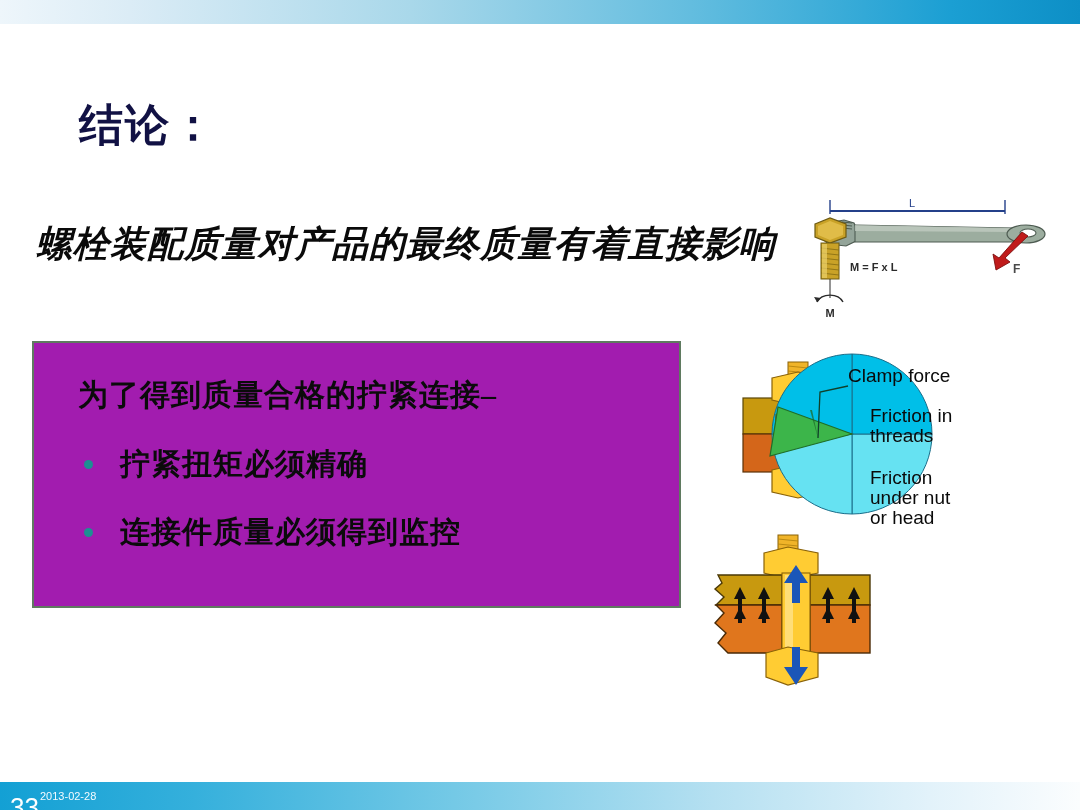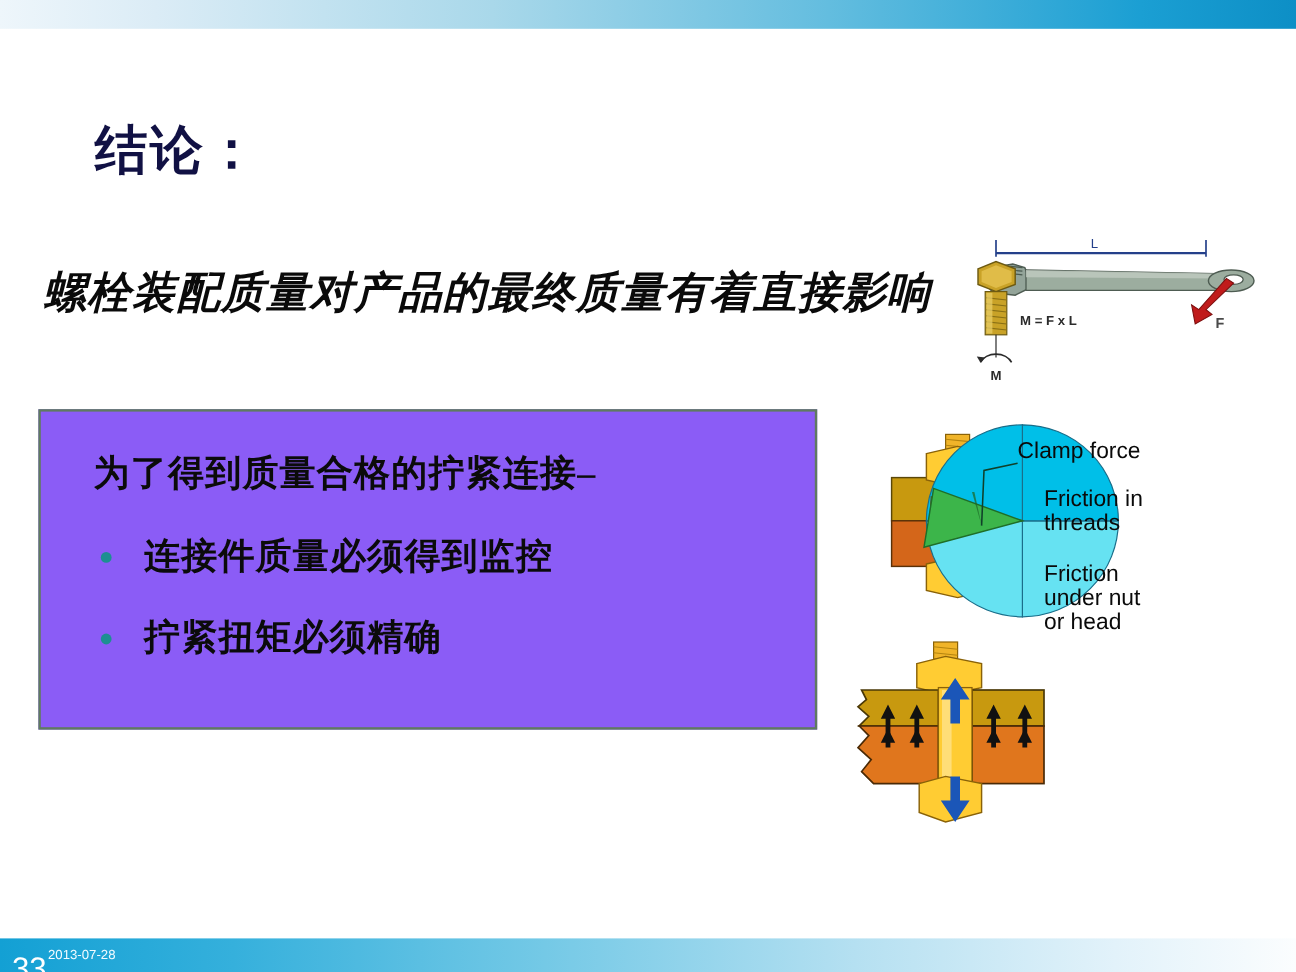--- a/index.html
+++ b/index.html
@@ -42,21 +42,21 @@
   .subtitle{
     position:absolute;left:36px;top:225px;
     font-family:"Liberation Serif", serif;
     font-size:36px;font-weight:bold;font-style:italic;color:#0a0a0a;
     letter-spacing:1px;line-height:38px;white-space:nowrap;
   }
 
   
   .callout{
     position:absolute;left:32px;top:341px;width:649px;height:267px;
-    background:#8b5cf6;
+    background:#a21caf;
     border:2px solid #5f7a60;
     box-sizing:border-box;
   }
   .callout-lead{
     position:absolute;left:44px;top:34px;
     font-family:"Liberation Serif", serif;
     font-size:30px;font-weight:bold;color:#0b0b0b;
     letter-spacing:1px;white-space:nowrap;line-height:36px;
   }
   .callout-list{
@@ -97,25 +97,25 @@
   <div class="topbar"></div>
 
   <div class="title">结论：</div>
   <div class="subtitle">螺栓装配质量对产品的最终质量有着直接影响</div>
 
   <div class="callout">
     <div class="callout-lead">为了得到质量合格的拧紧连接–</div>
     <ul class="callout-list">
       <li>
         <span class="dot"></span>
-        <span>连接件质量必须得到监控</span>
+        <span>拧紧扭矩必须精确</span>
       </li>
       <li>
         <span class="dot"></span>
-        <span>拧紧扭矩必须精确</span>
+        <span>连接件质量必须得到监控</span>
       </li>
     </ul>
   </div>
 
   <div class="fig-wrench">
     <svg width="268" height="128" viewBox="0 0 268 128" xmlns="http://www.w3.org/2000/svg">
 
       <line x1="30" y1="22" x2="30" y2="8" stroke="#24408a" stroke-width="1.4"></line>
       <line x1="205" y1="22" x2="205" y2="8" stroke="#24408a" stroke-width="1.4"></line>
       <line x1="30" y1="19" x2="205" y2="19" stroke="#24408a" stroke-width="1.8"></line>
@@ -249,16 +249,16 @@
         <polygon points="34,80 40,92 28,92"></polygon>
         <polygon points="58,80 64,92 52,92"></polygon>
         <polygon points="122,80 128,92 116,92"></polygon>
         <polygon points="148,80 154,92 142,92"></polygon>
       </g>
     </svg>
   </div>
 
   <div class="botbar">
     <div class="page-num">33</div>
-    <div class="page-date">2013-07-28</div>
+    <div class="page-date">2013-02-28</div>
   </div>
 
 </div>
 
 </body></html>

